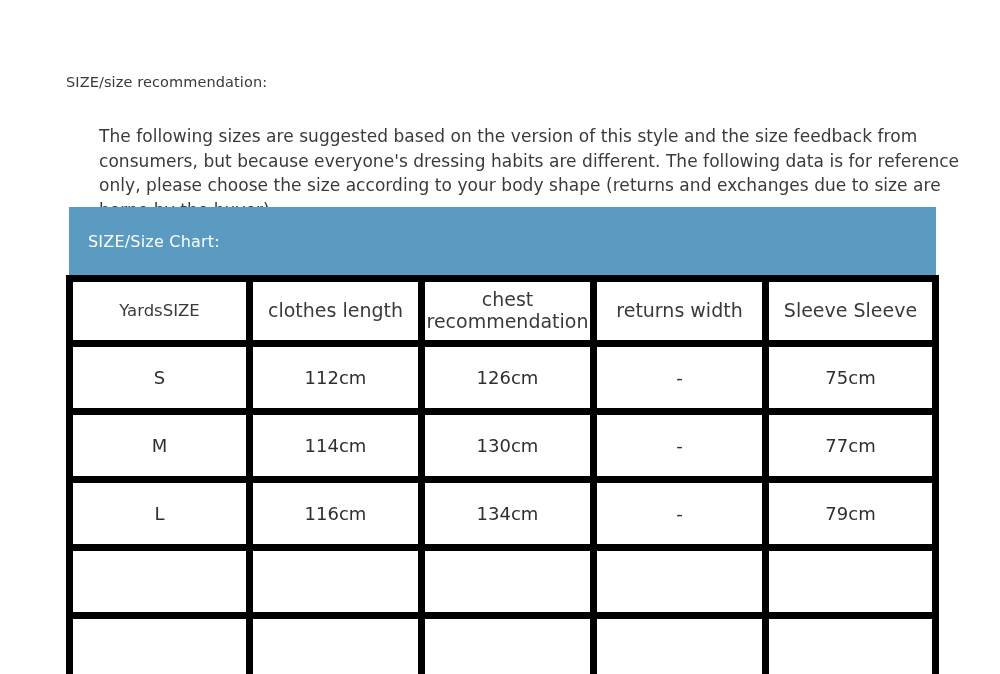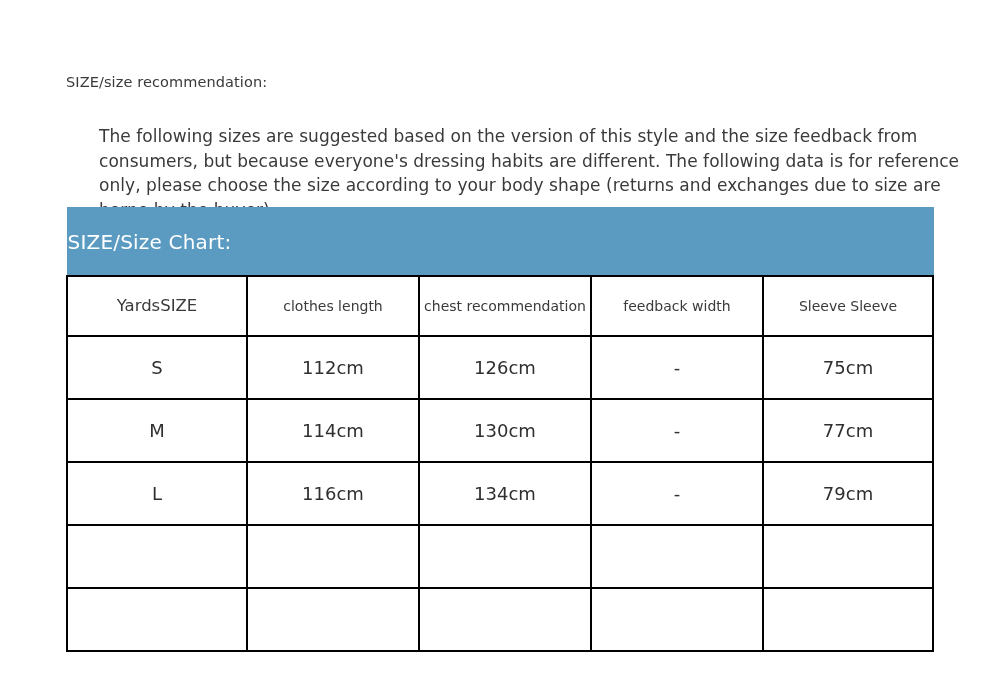--- a/index.html
+++ b/index.html
@@ -44,41 +44,42 @@
     left: 66px;
     top: 207px;
     width: 866px;
   }
   table.size-table {
     border-collapse: collapse;
     width: 866px;
     table-layout: fixed;
   }
   table.size-table td, table.size-table th {
-    border: 2px solid #000000;
+    border: 7px solid #000000;
     padding: 0;
     margin: 0;
   }
   .banner-cell {
     background: #5b9bc2;
     height: 67px;
     border: 1px solid #5b9bc2 !important;
     vertical-align: middle;
     text-align: left;
   }
   .banner-text {
     color: #ffffff;
-    font-size: 20px;
+    font-size: 16px;
+    padding-left: 18px;
     letter-spacing: 0.2px;
   }
   .head-row td {
     height: 58px;
     vertical-align: middle;
     text-align: center;
-    font-size: 14px;
+    font-size: 19px;
     color: #3a3a3a;
     padding: 0 6px;
     line-height: 1.15;
   }
   .head-row td.left-head {
     font-size: 16.5px;
   }
   .data-row td {
     height: 61px;
     vertical-align: middle;
@@ -116,21 +117,21 @@
       <tbody>
         <tr>
           <td class="banner-cell" colspan="5">
             <span class="banner-text">SIZE/Size Chart:</span>
           </td>
         </tr>
         <tr class="head-row">
           <td class="left-head">YardsSIZE</td>
           <td>clothes length</td>
           <td>chest recommendation</td>
-          <td>feedback width</td>
+          <td>returns width</td>
           <td>Sleeve Sleeve</td>
         </tr>
 
         <tr class="data-row">
           <td>S</td>
           <td>112cm</td>
           <td>126cm</td>
           <td>-</td>
           <td>75cm</td>
         </tr>

